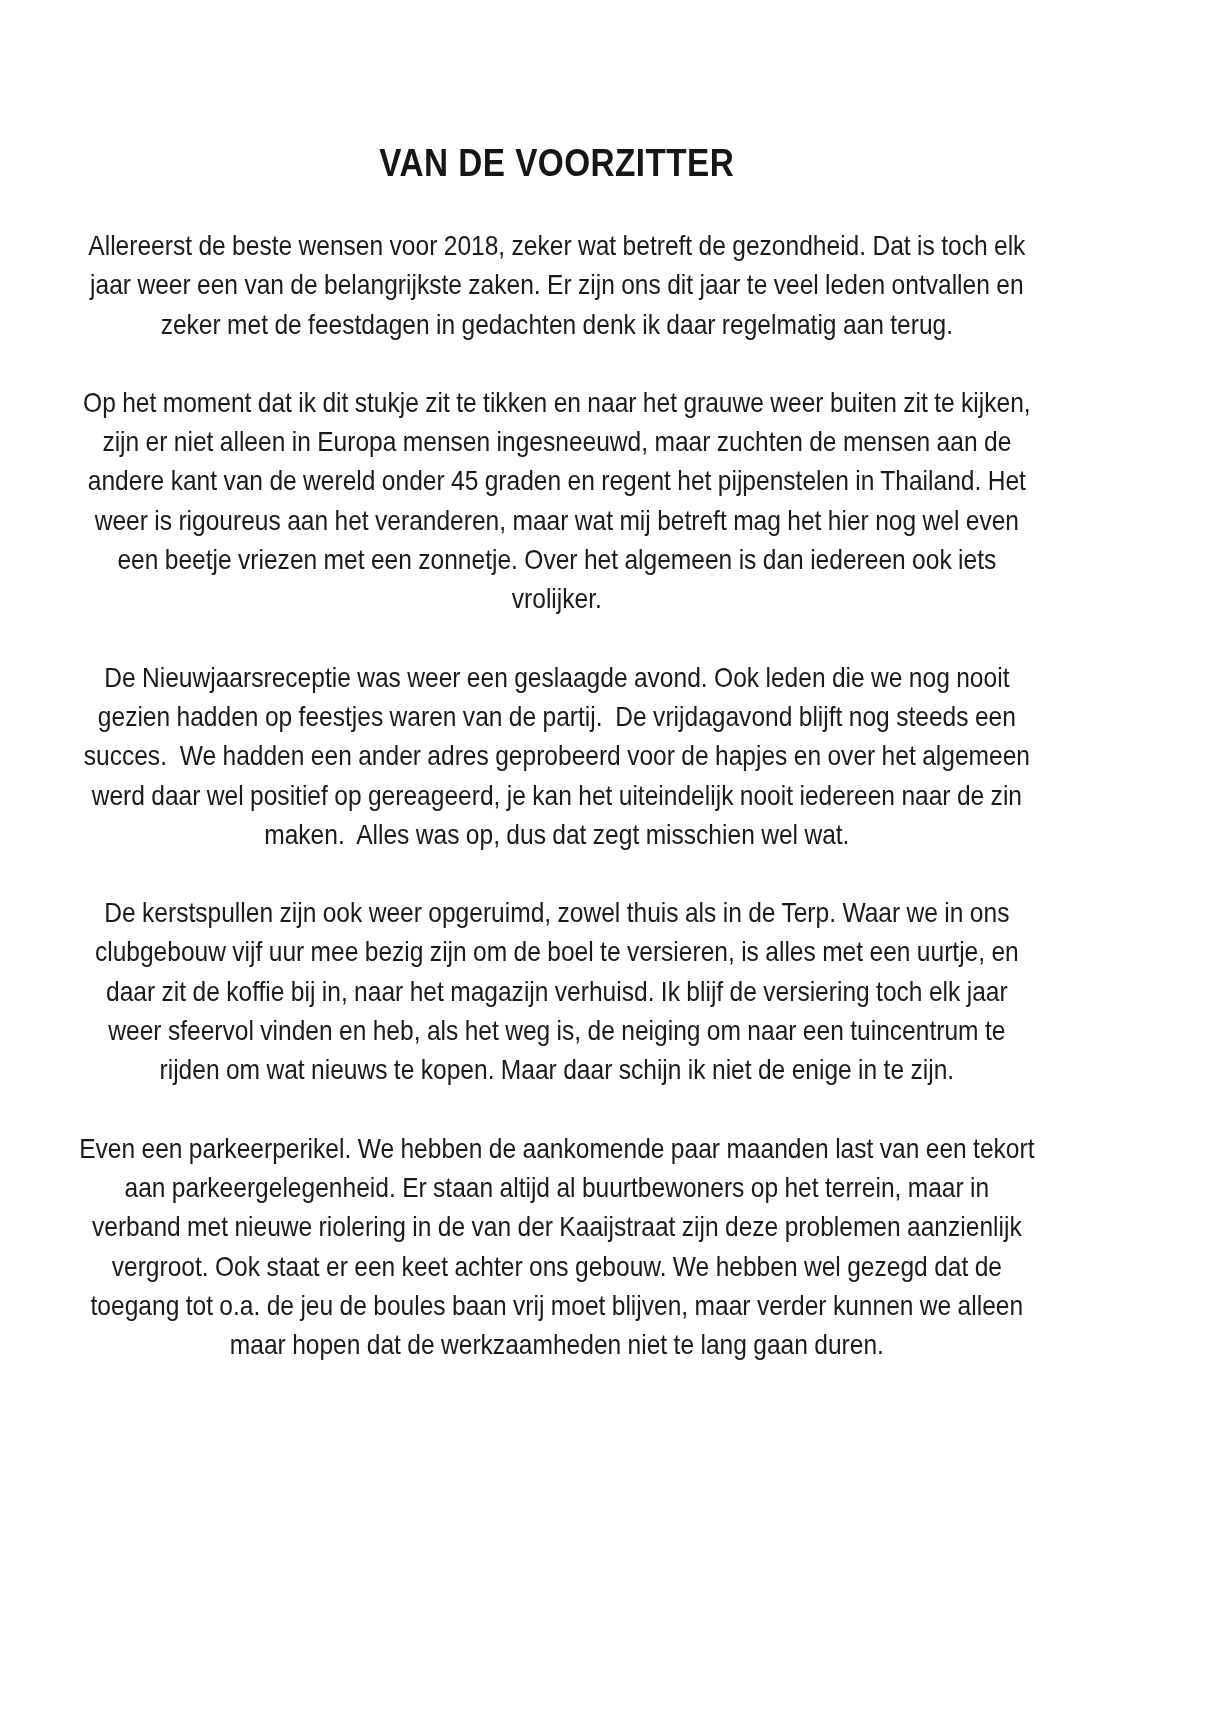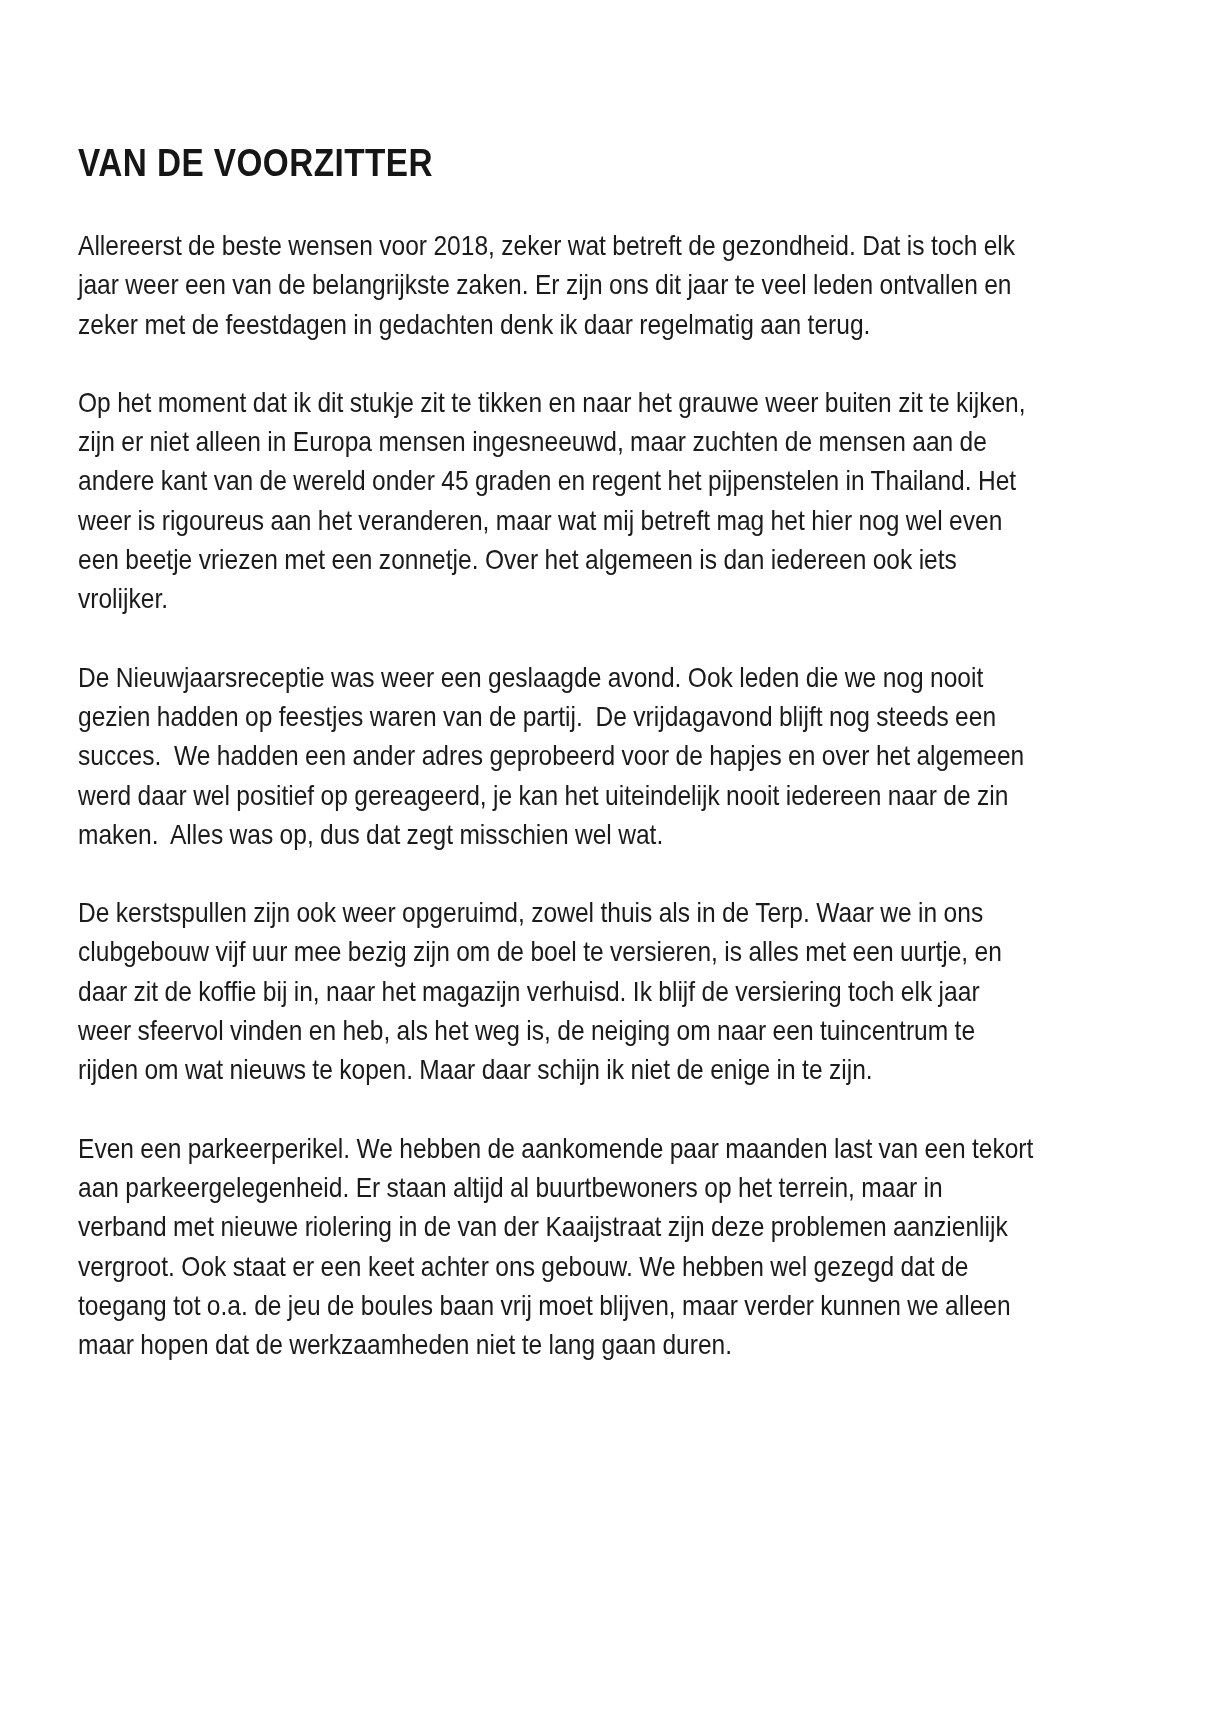--- a/index.html
+++ b/index.html
@@ -7,20 +7,21 @@
     padding: 0;
     background: #ffffff;
   }
   .page {
     position: relative;
     width: 1218px;
     height: 1728px;
     background: #ffffff;
     overflow: hidden;
     font-family: "Liberation Sans", sans-serif;
+    text-align: center;
   }
   
   .content {
     position: absolute;
     left: 78px;
     top: 140px;
     width: 1092px;
     transform: scaleX(0.877);
     transform-origin: 0 0;
     color: #1b1b1b;

